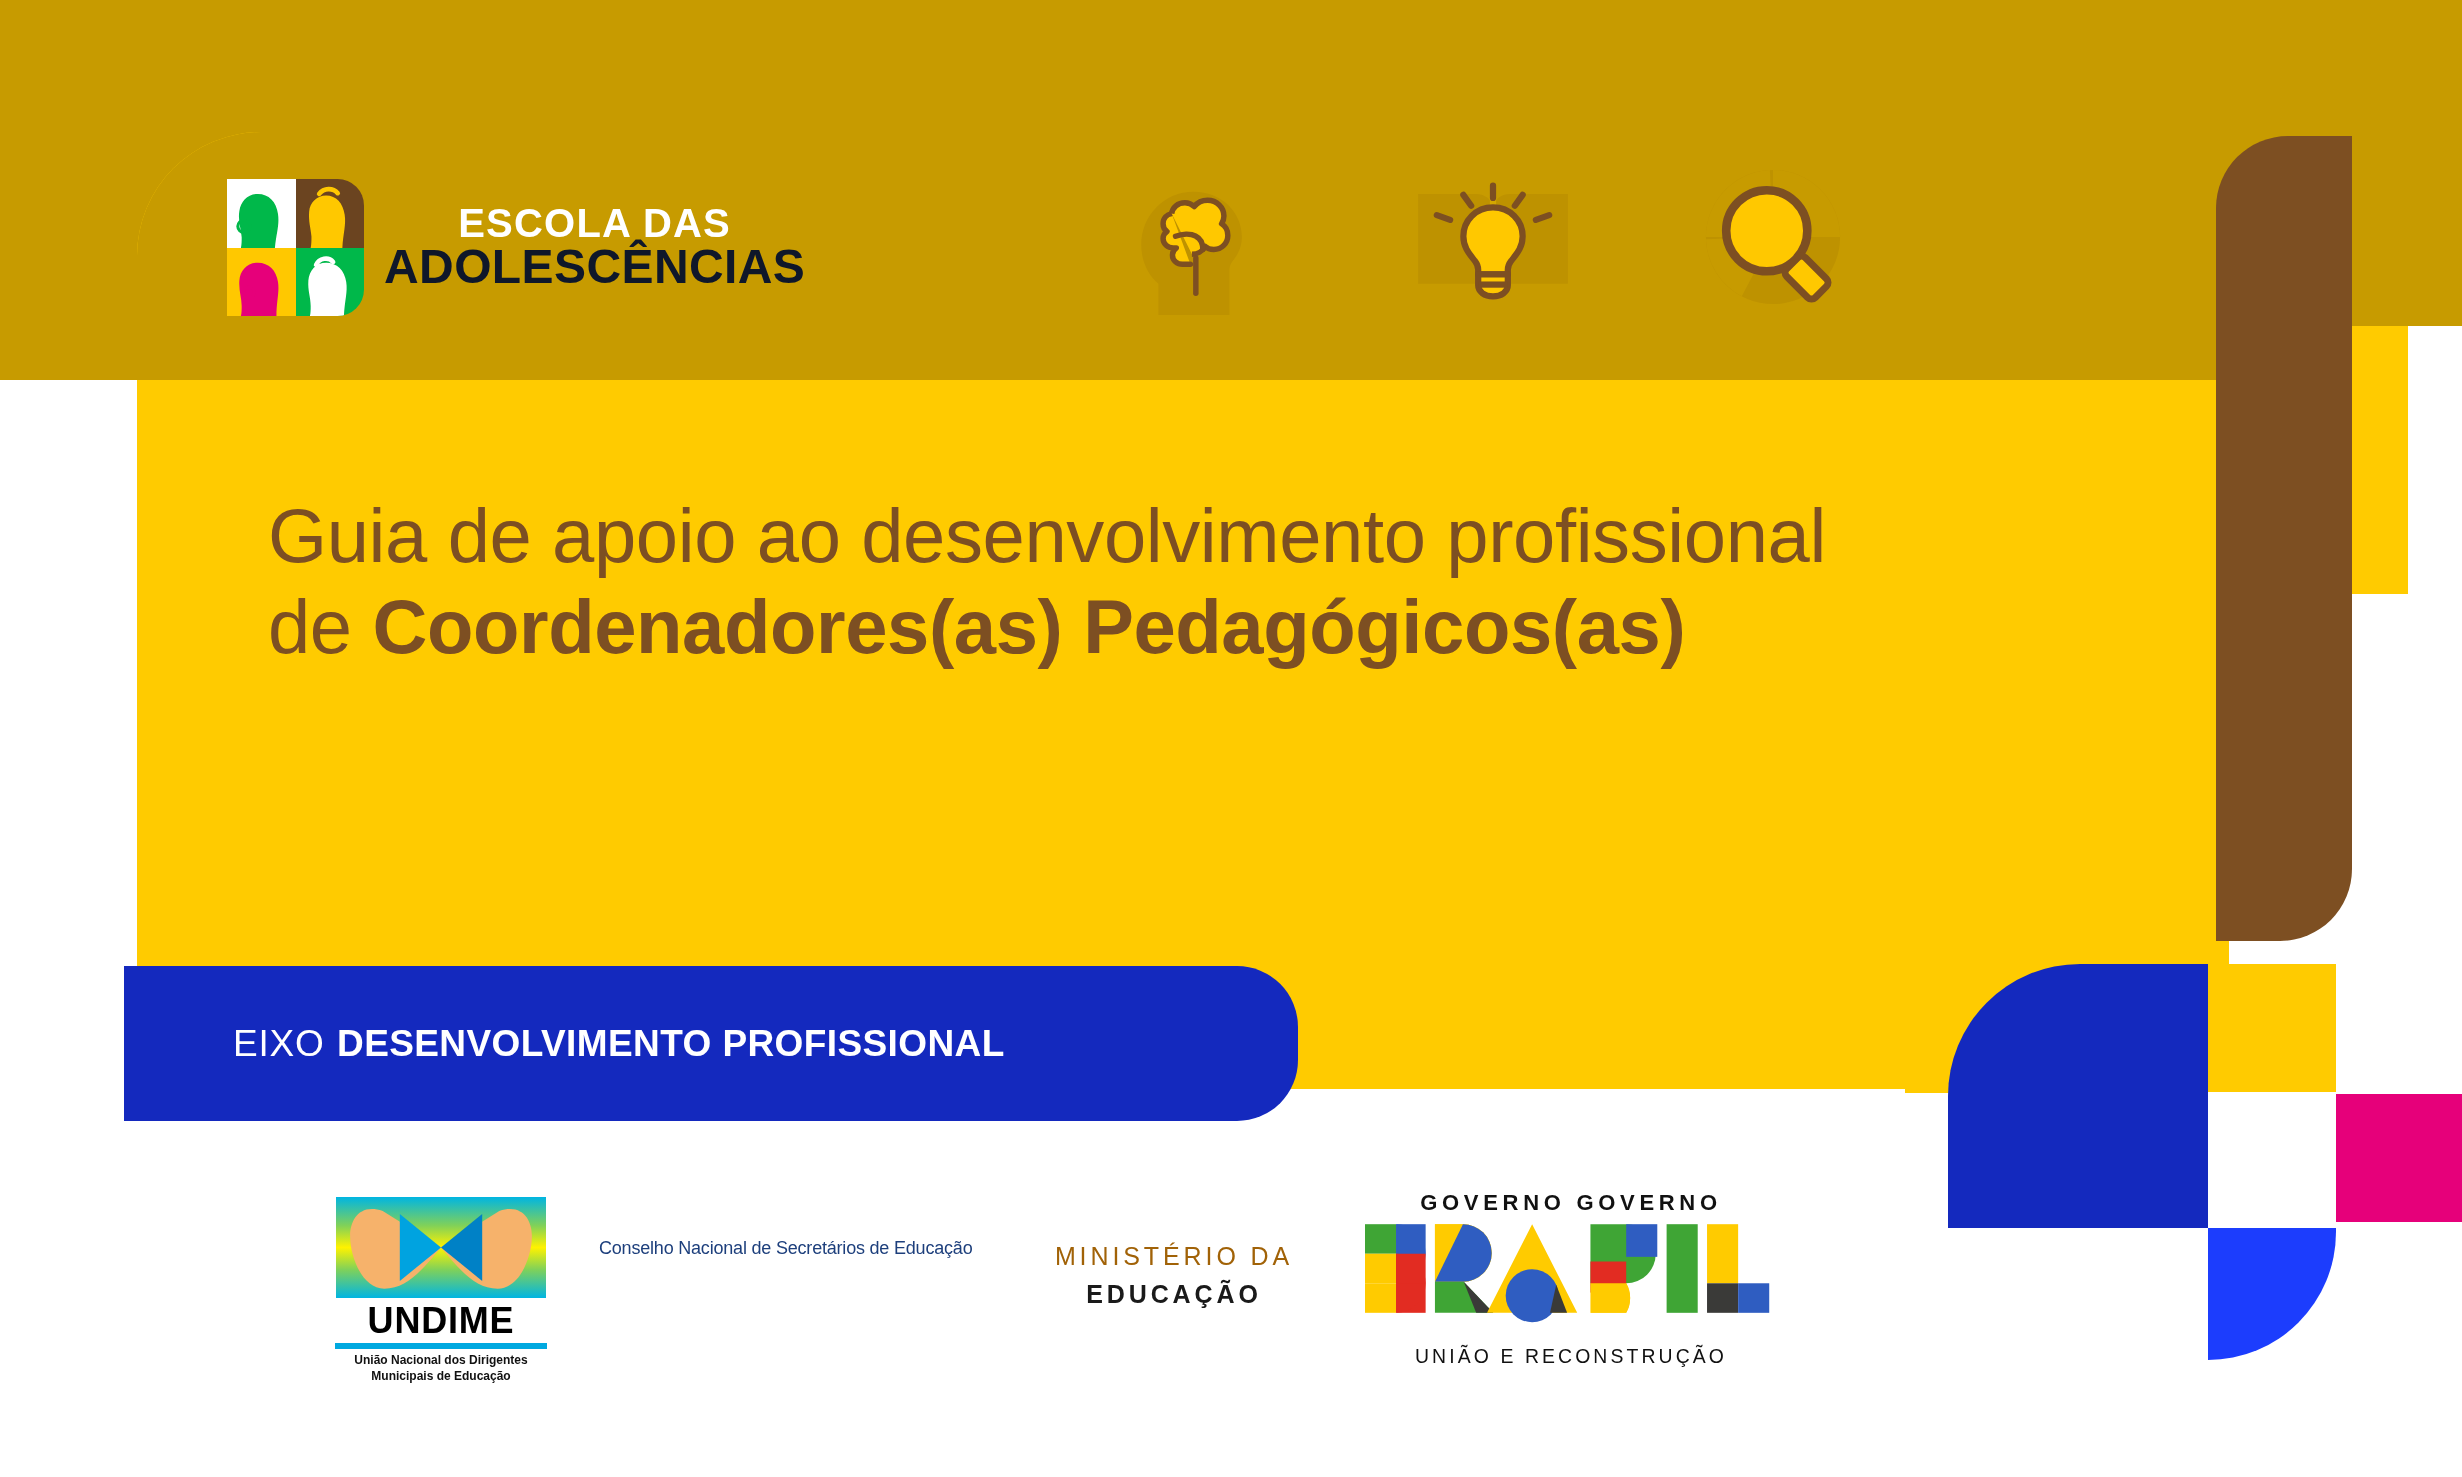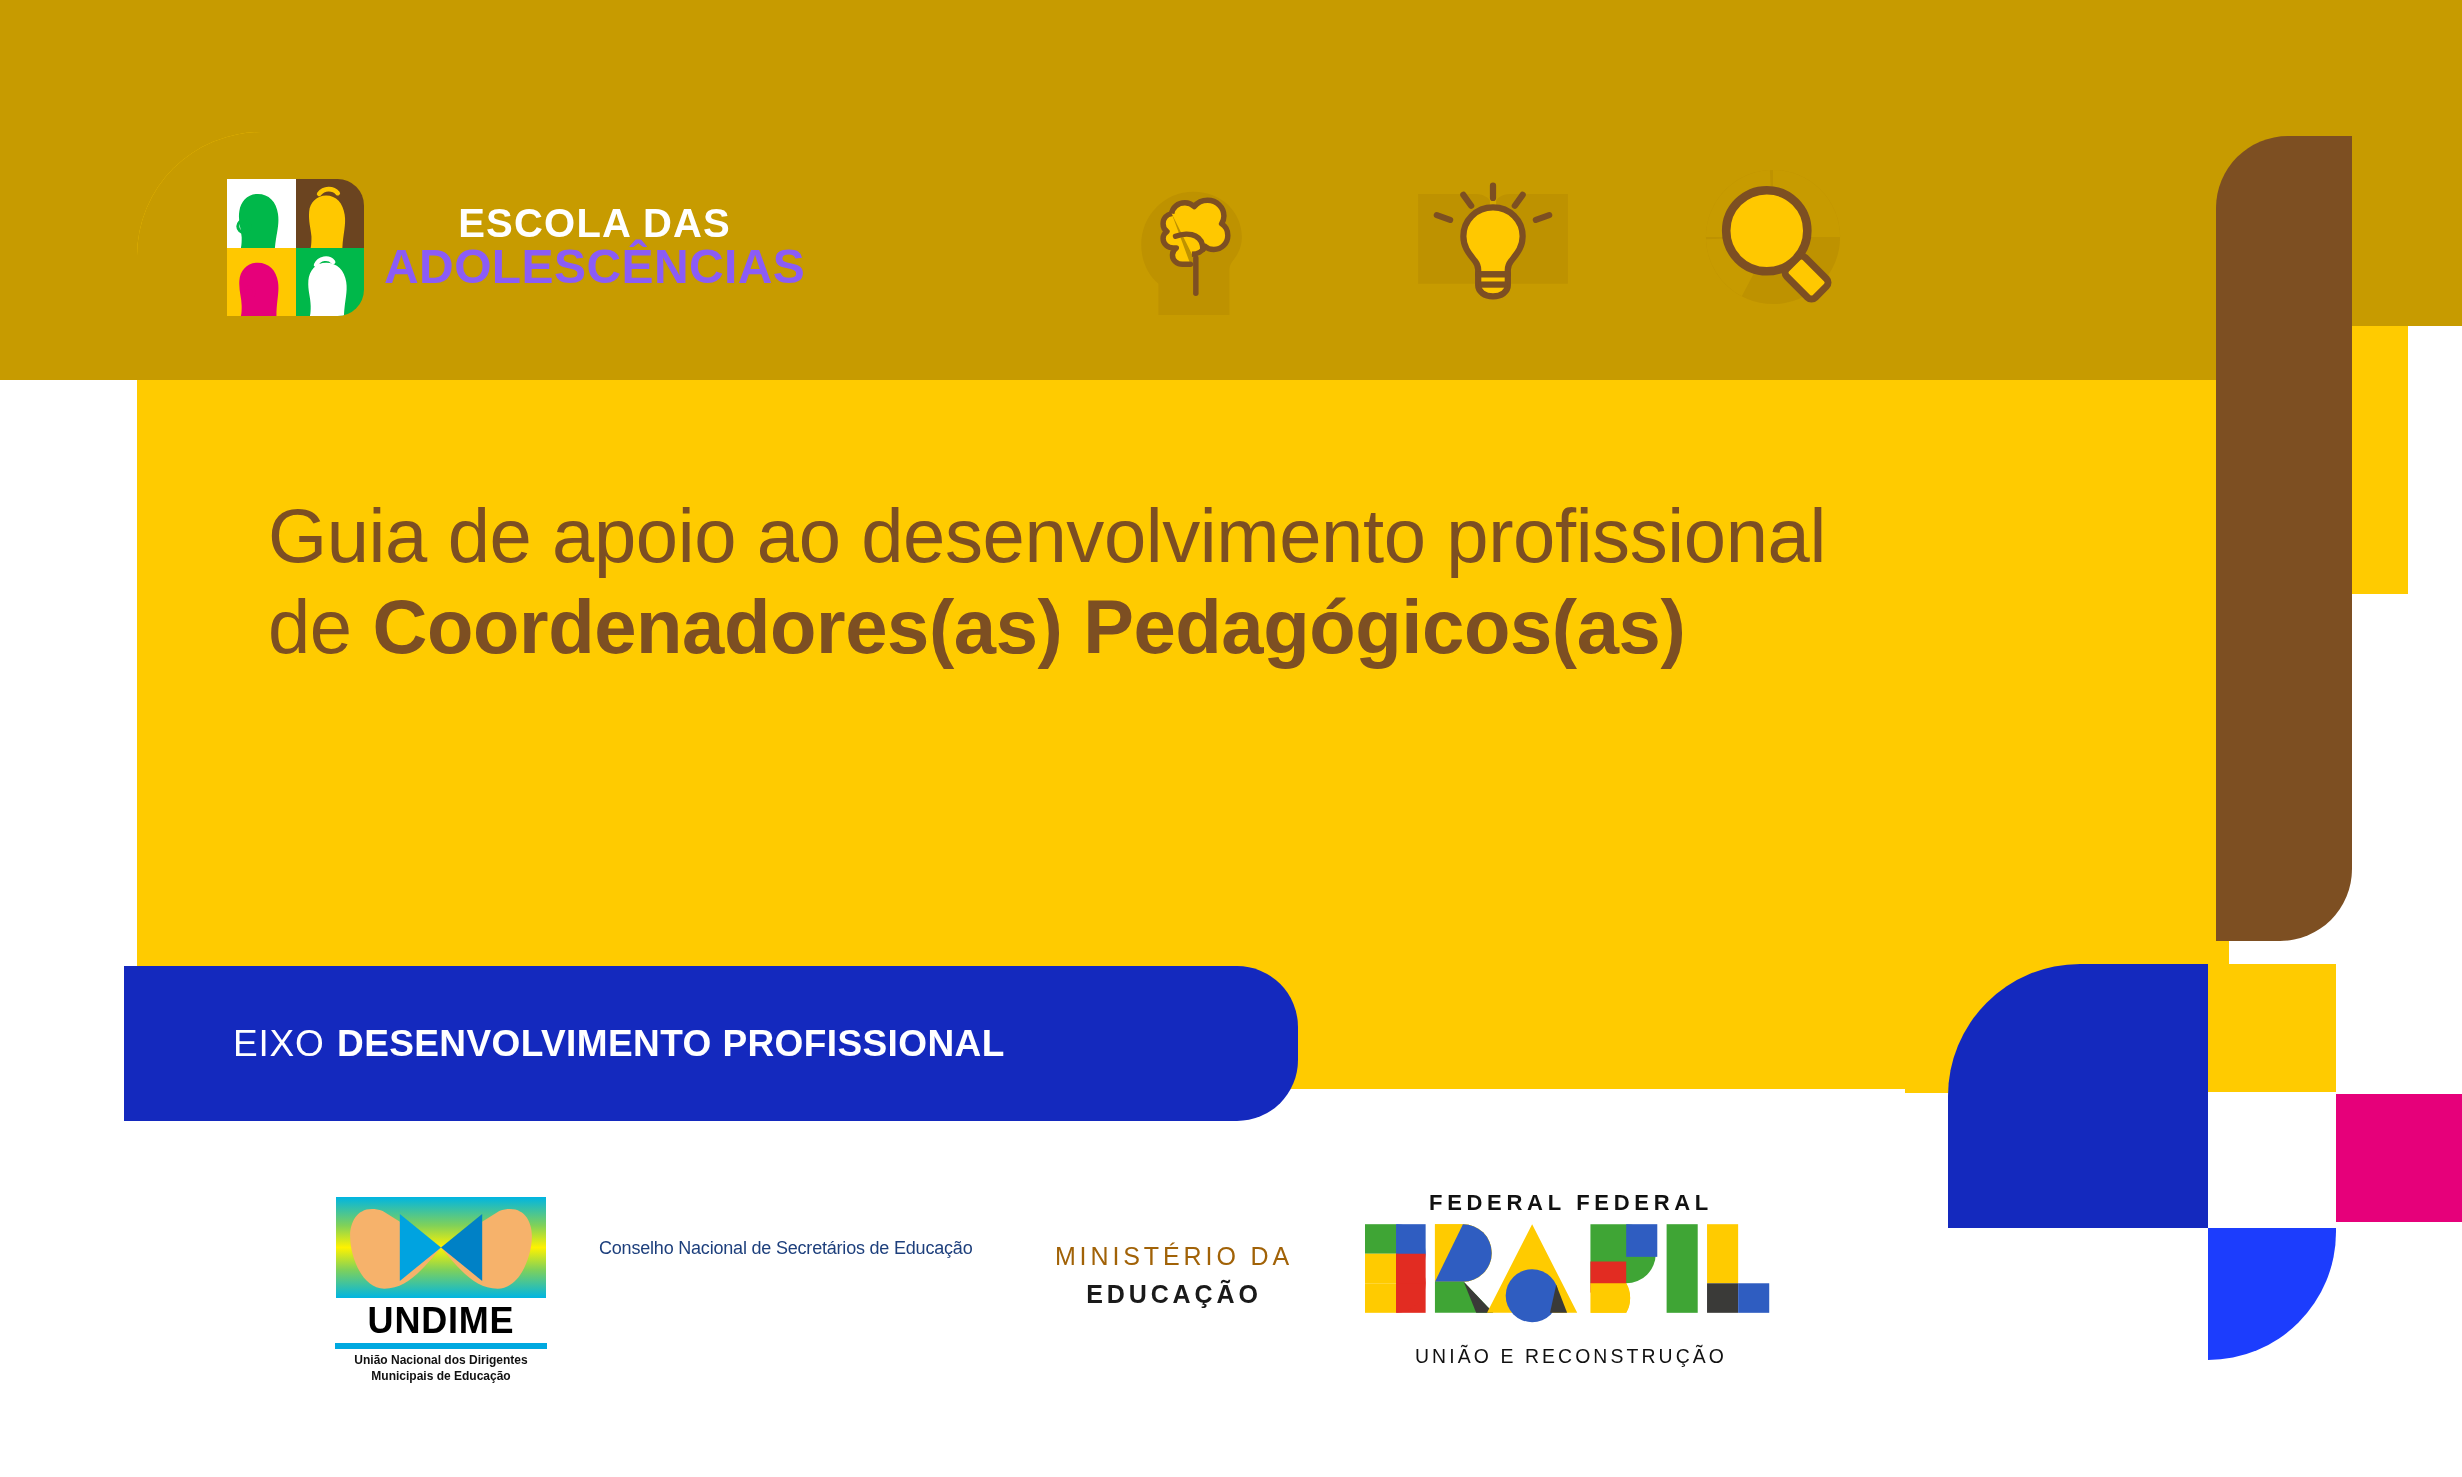--- a/index.html
+++ b/index.html
@@ -76,21 +76,21 @@
   .q3{background:#ffc800;}
   .q4{background:#00b84a;}
   .face{position:absolute;left:50%;bottom:0;transform:translateX(-50%);}
 
   .logo-text{line-height:0.93;}
   .logo-text .l1{
     color:#ffffff;font-size:40px;font-weight:700;letter-spacing:1.2px;
     display:block;
   }
   .logo-text .l2{
-    color:#8b5cf6;font-size:48px;font-weight:800;letter-spacing:0.4px;
+    color:#0f172a;font-size:48px;font-weight:800;letter-spacing:0.4px;
     display:block;margin-top:3.1px;
   }
 
   
   .icon-row{position:absolute;left:1135px;top:159px;display:flex;gap:124px;}
   .icon-box{width:156px;height:156px;position:relative;}
 
   
   .title{
     position:absolute;left:268px;top:490px;width:1633px;
@@ -260,21 +260,21 @@
 <div class="consed">
   <div class="consed-sub">Conselho Nacional de Secretários de Educação</div>
 </div>
 
 <div class="mec">
   <div class="mec-l1">MINISTÉRIO DA</div>
   <div class="mec-l2">EDUCAÇÃO</div>
 </div>
 
 <div class="gov">
-  <div class="gov-top">FEDERAL FEDERAL</div>
+  <div class="gov-top">GOVERNO GOVERNO</div>
   <svg class="brasil" width="412" height="117" viewBox="0 0 530 150">
 
     <rect x="0" y="0" width="40" height="38" fill="#3FA535"></rect>
     <rect x="40" y="0" width="38" height="38" fill="#2F5DC1"></rect>
     <path d="M40 0h0a38 38 0 0 1 0 76H40z" fill="#2F5DC1"></path>
     <rect x="0" y="38" width="40" height="38" fill="#FFCB00"></rect>
     <rect x="0" y="76" width="40" height="38" fill="#FFCB00"></rect>
     <rect x="40" y="76" width="38" height="38" fill="#E22C22"></rect>
     <path d="M40 76h0a38 38 0 0 1 0 76H40z" fill="#E22C22" transform="translate(0,-38)"></path>
     <rect x="40" y="38" width="38" height="38" fill="#E22C22"></rect>

